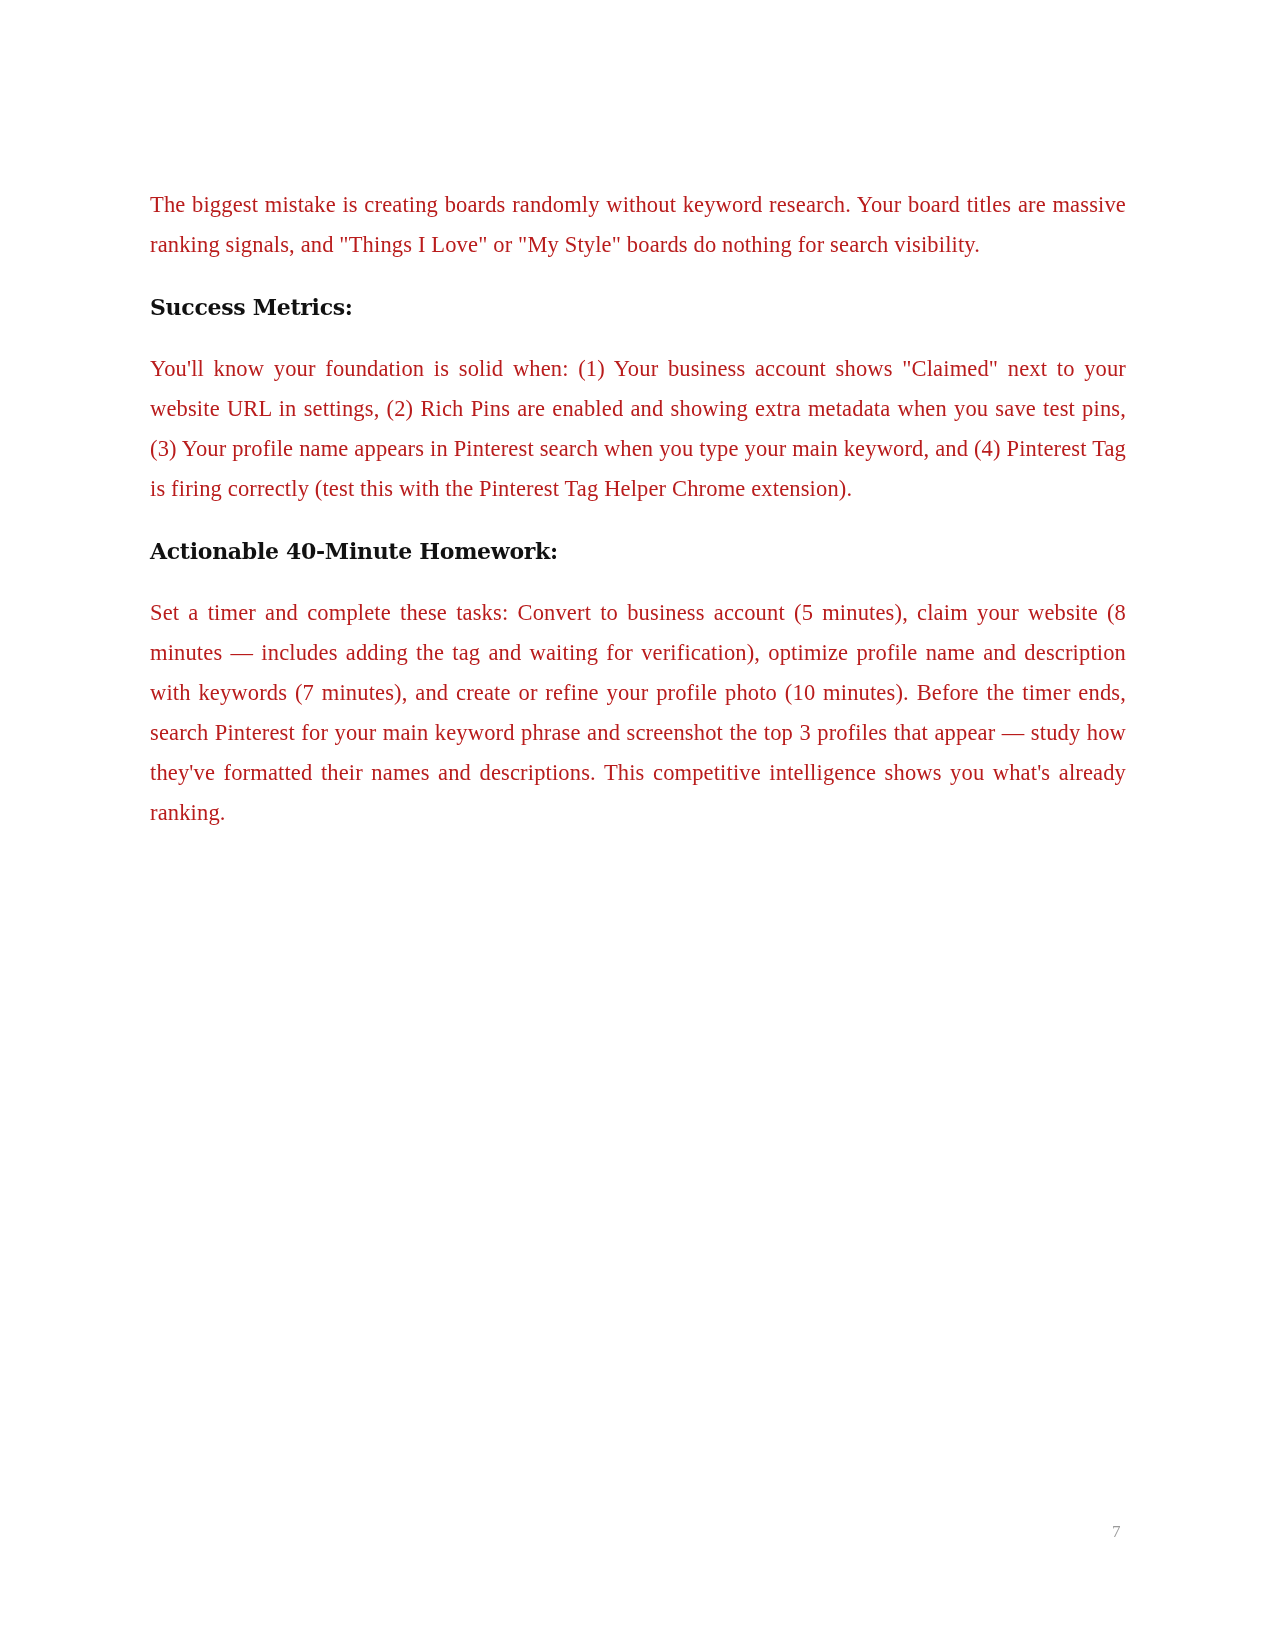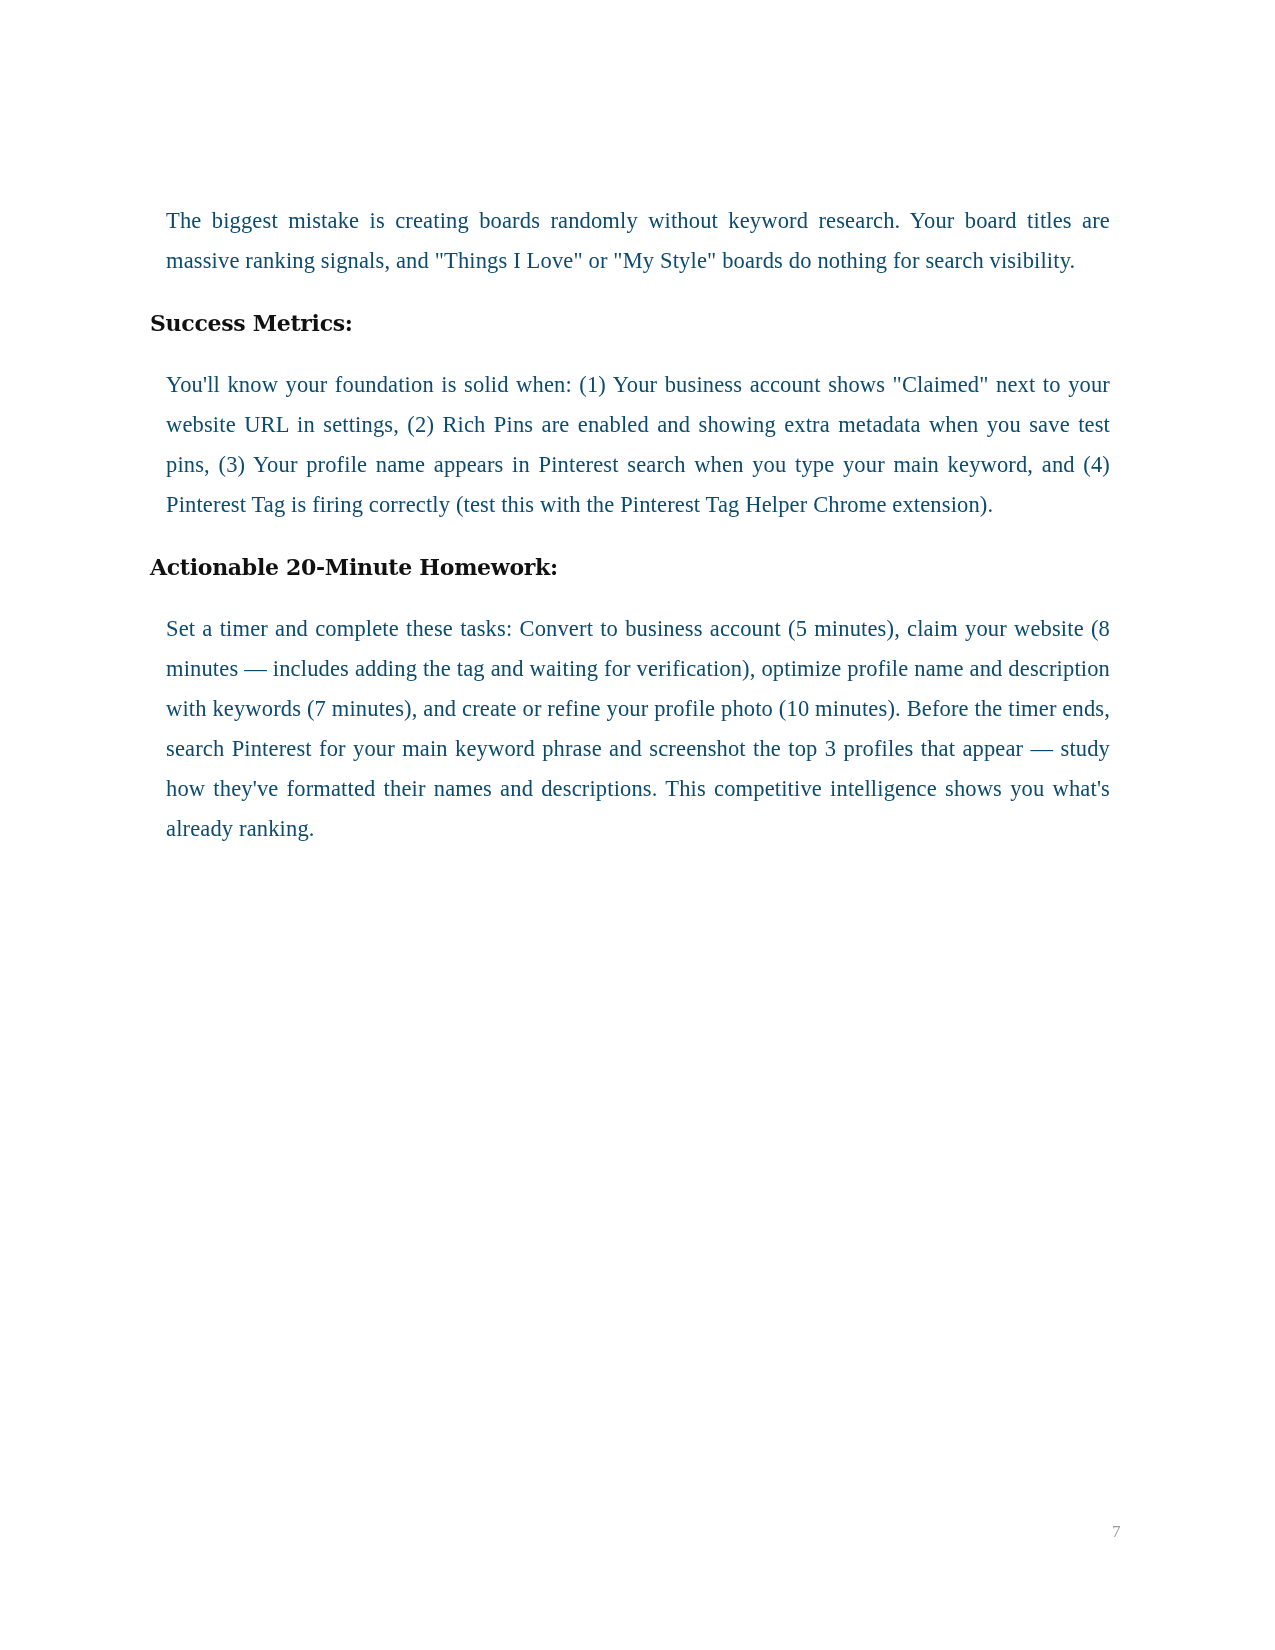--- a/index.html
+++ b/index.html
@@ -14,24 +14,24 @@
       overflow: hidden;
       font-family: "DejaVu Serif", "Liberation Serif", serif;
     }
     .page {
       position: absolute;
       left: 150px;
       top: 185px;
       width: 976px;
     }
     .para {
-      margin: 16px;
+      margin: 0;
       font-size: 22.5px;
       line-height: 40px;
-      color: #0c4a6e;
+      color: #b91c1c;
       text-align: justify;
       font-family: "Liberation Serif", "DejaVu Serif", serif;
       letter-spacing: 0.15px;
     }
     .para-1 { margin-bottom: 22px; }
     .heading {
       margin: 0 0 22px 0;
       font-size: 22px;
       line-height: 40px;
       font-weight: bold;
@@ -52,18 +52,18 @@
 </head>
 <body>
 
 <div class="page">
   <p class="para para-1">The biggest mistake is creating boards randomly without keyword research. Your board titles are massive ranking signals, and "Things I Love" or "My Style" boards do nothing for search visibility.</p>
 
   <h2 class="heading">Success Metrics:</h2>
 
   <p class="para para-2">You'll know your foundation is solid when: (1) Your business account shows "Claimed" next to your website URL in settings, (2) Rich Pins are enabled and showing extra metadata when you save test pins, (3) Your profile name appears in Pinterest search when you type your main keyword, and (4) Pinterest Tag is firing correctly (test this with the Pinterest Tag Helper Chrome extension).</p>
 
-  <h2 class="heading">Actionable 20-Minute Homework:</h2>
+  <h2 class="heading">Actionable 40-Minute Homework:</h2>
 
   <p class="para para-3">Set a timer and complete these tasks: Convert to business account (5 minutes), claim your website (8 minutes — includes adding the tag and waiting for verification), optimize profile name and description with keywords (7 minutes), and create or refine your profile photo (10 minutes). Before the timer ends, search Pinterest for your main keyword phrase and screenshot the top 3 profiles that appear — study how they've formatted their names and descriptions. This competitive intelligence shows you what's already ranking.</p>
 </div>
 
 <div class="page-number">7</div>
 
 </body></html>

